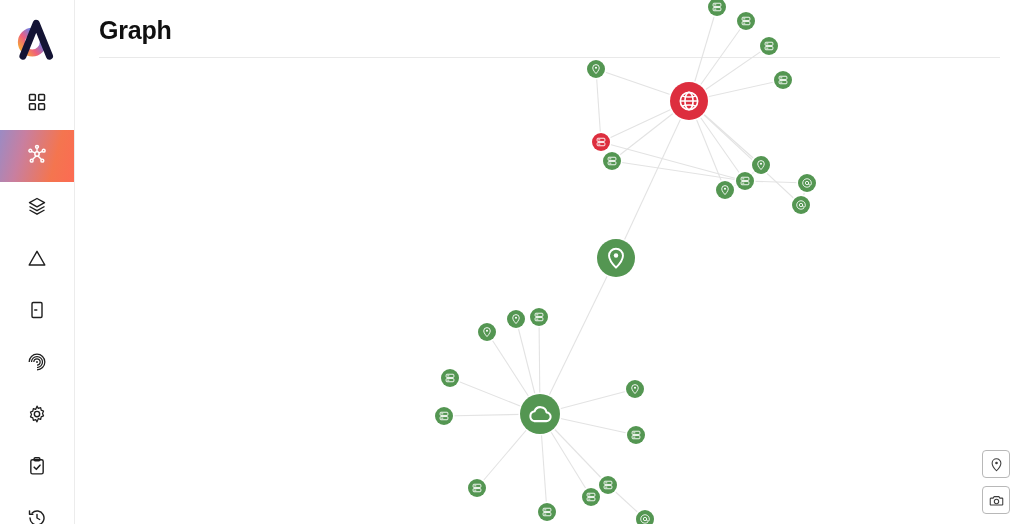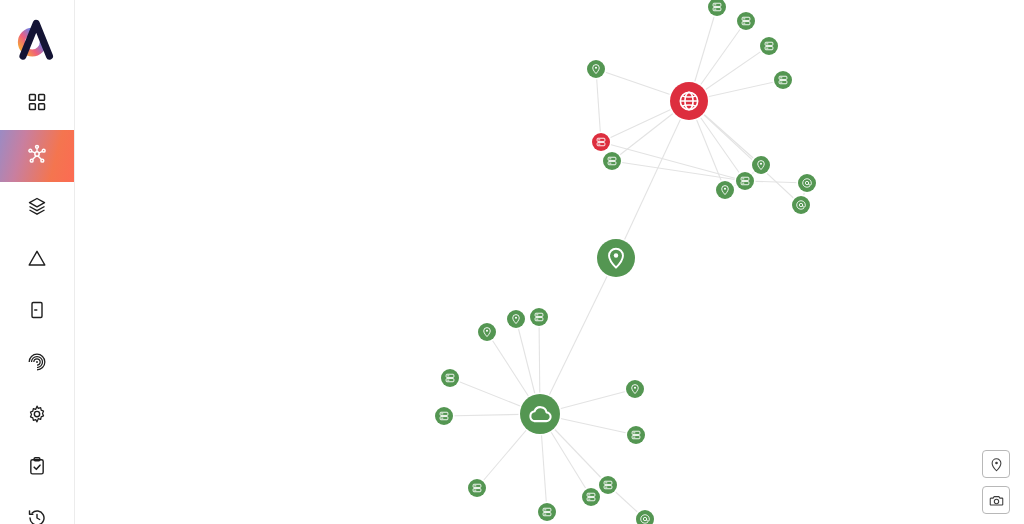--- a/index.html
+++ b/index.html
@@ -403,20 +403,24 @@
             </g>
             <g transform="translate(570,519)">
               <circle r="10.6" fill="#ffffff"></circle>
               <circle r="9" fill="#549652"></circle>
               <use xlink:href="#ic-at" x="-5.49" y="-5.49" width="10.98" height="10.98"></use>
             </g>
           </g>
       </svg>
     </div>
 
+    <div class="page-header">
+      <h1 class="page-title">Graph</h1>
+      <div class="header-rule"></div>
+    </div>
 
     <div class="map-controls">
       <div class="map-btn">
         <svg viewBox="0 0 24 24">
           <path d="M12 22 C12 22 19 14.8 19 9.8 A7 7 0 1 0 5 9.8 C5 14.8 12 22 12 22 Z" fill="none" stroke="#3c3c3c" stroke-width="1.7" stroke-linejoin="round"></path>
           <circle cx="12" cy="9.6" r="2.1" fill="#3c3c3c"></circle>
         </svg>
       </div>
       <div class="map-btn">
         <svg viewBox="0 0 24 24">

